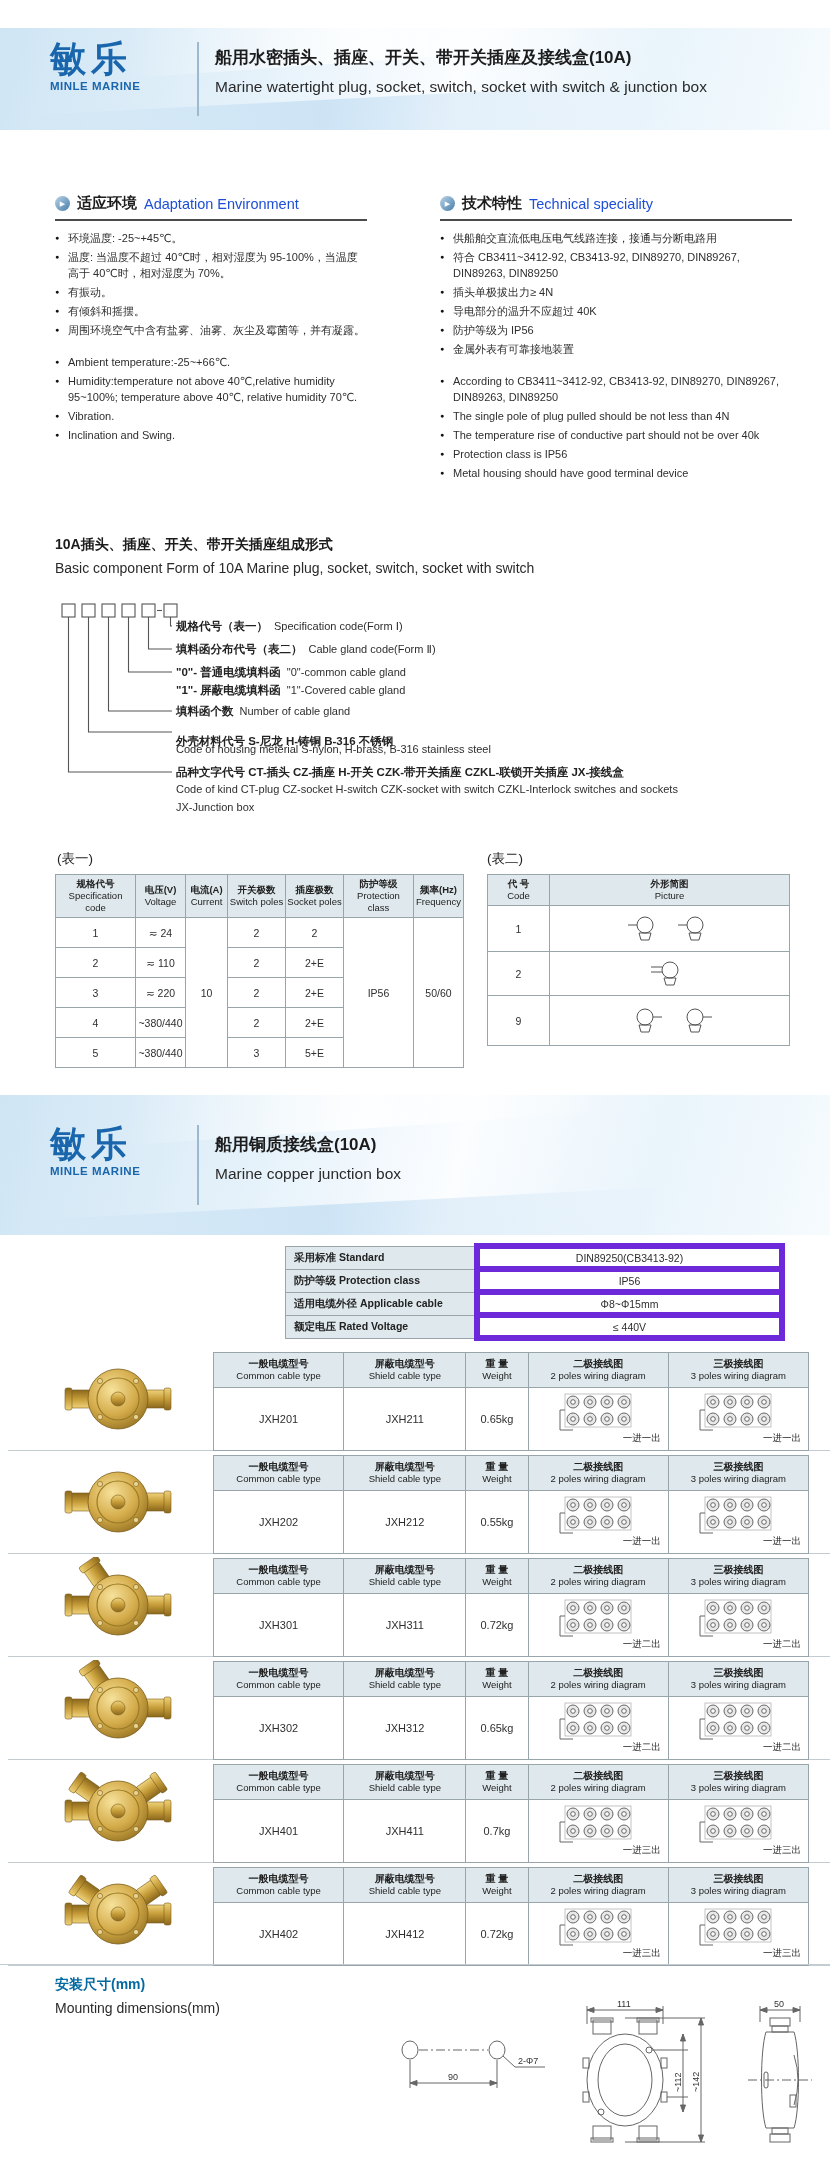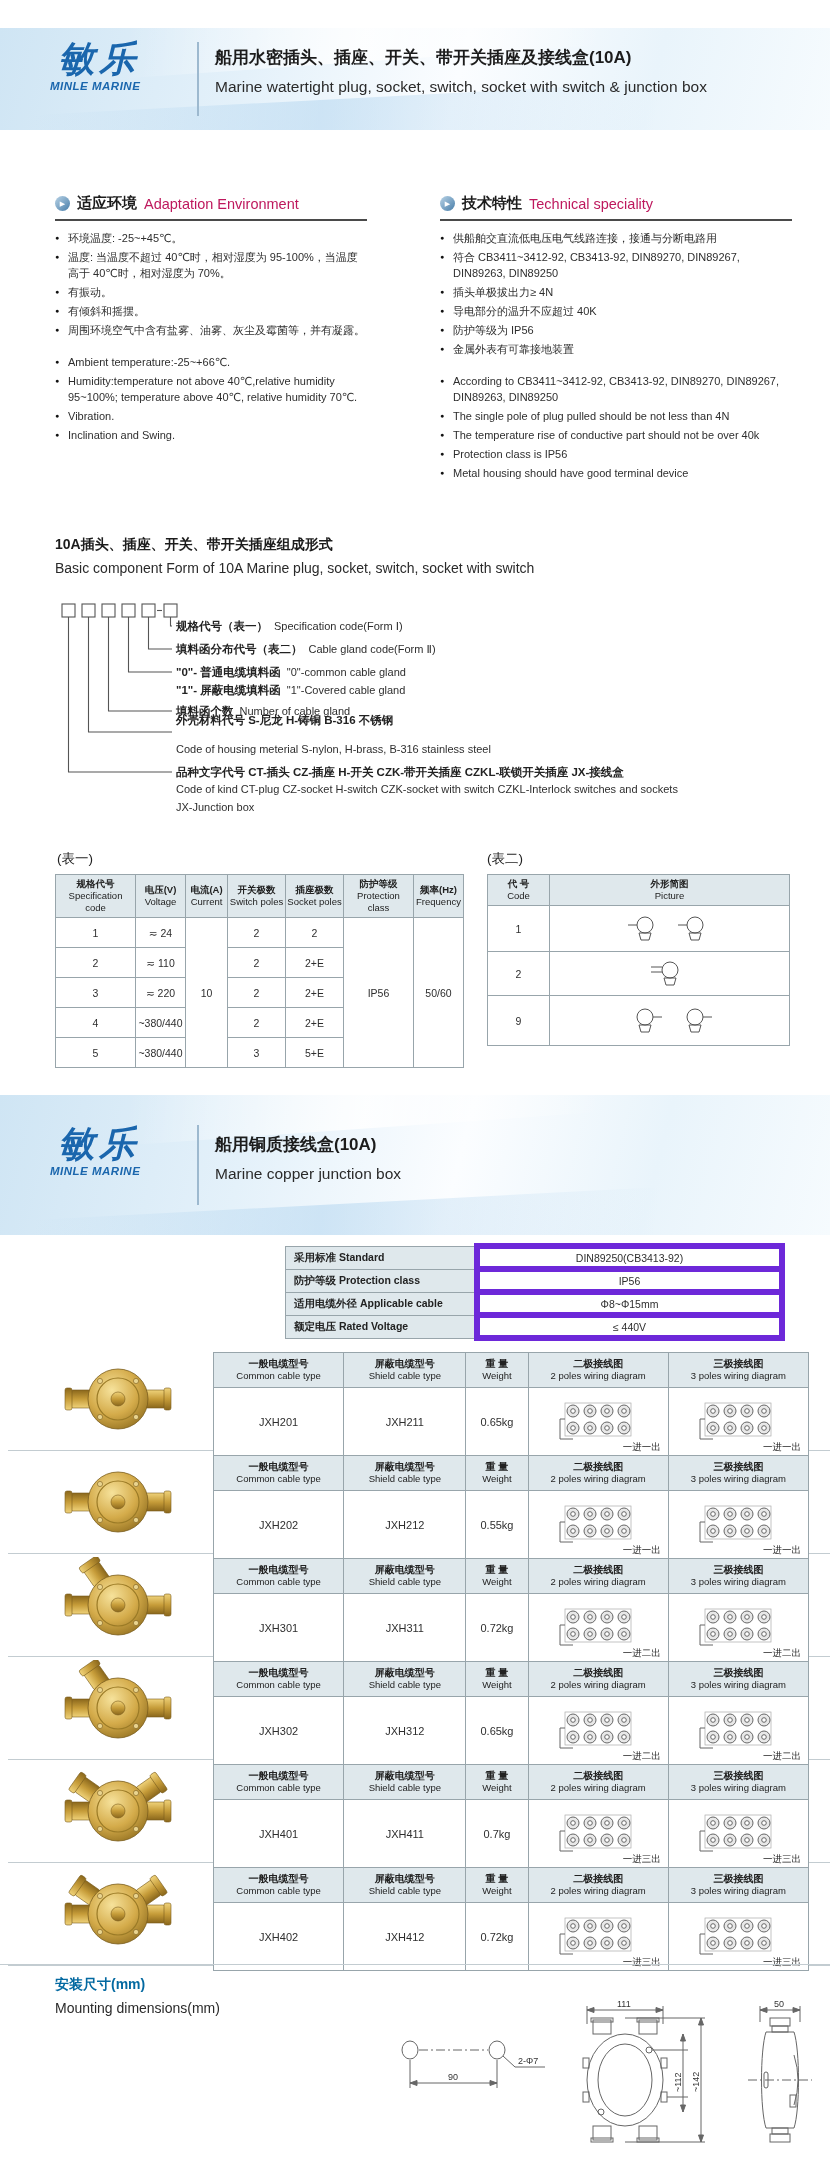--- a/index.html
+++ b/index.html
@@ -10,39 +10,39 @@
   .band{position:absolute;left:0;width:830px;overflow:hidden;
         background:linear-gradient(104deg,#cfe5f4 0%,#e4f1fa 30%,#fbfdff 55%,#e9f4fb 78%,#f6fbfe 100%);}
   .band::before{content:"";position:absolute;left:-60px;top:-40px;width:950px;height:70px;
         background:linear-gradient(100deg,rgba(255,255,255,0) 20%,rgba(255,255,255,.85) 45%,rgba(255,255,255,0) 70%);
         transform:rotate(-4deg);}
   .band::after{content:"";position:absolute;left:-60px;bottom:-45px;width:950px;height:80px;
         background:linear-gradient(100deg,rgba(173,210,238,0) 10%,rgba(173,210,238,.5) 40%,rgba(255,255,255,0) 75%);
         transform:rotate(-3deg);}
   .band1{top:28px;height:102px;}
   .band2{top:1095px;height:140px;}
-  .logo{position:absolute;z-index:2;text-align:right;font-style:italic;}
+  .logo{position:absolute;z-index:2;text-align:left;}
   .logo-cn{font-size:36px;font-weight:bold;color:#1a66ad;letter-spacing:5px;line-height:38px;}
   .logo-en{font-size:11.5px;font-weight:bold;color:#1a66ad;letter-spacing:.5px;margin-top:2px;}
   .vdiv{position:absolute;width:2px;background:#9db9cf;z-index:2;}
   .titles{position:absolute;z-index:2;}
   .t-cn{font-size:17px;font-weight:bold;color:#1c1c1c;}
   .t-en{font-size:15.5px;color:#2a2a2a;margin-top:9px;}
 
   
   .col{position:absolute;top:182px;}
   .col.leftcol{left:55px;width:312px;}
   .col.rightcol{left:440px;width:352px;}
   .sec-head{display:flex;align-items:center;gap:7px;border-bottom:2px solid #4a4a4a;padding-bottom:6px;margin-top:12px;}
   .play-icon{width:15px;height:15px;border-radius:50%;flex:0 0 15px;
              background:linear-gradient(135deg,#b9d3e6,#477da9);
              display:inline-flex;align-items:center;justify-content:center;color:#fff;font-size:7px;}
   .play-icon::after{content:"▶";}
   .st-cn{font-size:15px;font-weight:bold;color:#1c1c1c;}
-  .st-en{font-size:14.5px;color:#be185d;text-align:center;}
+  .st-en{font-size:14.5px;color:#1d4ed8;text-align:center;}
   .blist{list-style:none;margin:9px 0 0;padding:0;}
   .blist li{position:relative;padding-left:13px;font-size:11px;line-height:16px;margin-bottom:3px;color:#2e2e2e;}
   .blist li::before{content:"●";position:absolute;left:0;top:0;font-size:7px;line-height:16px;color:#111;}
   .blist.en{margin-top:16px;}
 
   
   .cf-title{position:absolute;left:55px;top:536px;}
   .cf-cn{font-size:14px;font-weight:bold;color:#1c1c1c;}
   .cf-en{font-size:14px;color:#2a2a2a;margin-top:6px;}
   .code-diagram{position:absolute;left:58px;top:600px;width:740px;height:220px;}
@@ -70,21 +70,21 @@
   
   .products{position:absolute;left:8px;top:1348px;width:828px;}
   .pblock{position:relative;height:102px;border-bottom:1px solid #c3ccd1;}
   .photo{position:absolute;left:32px;top:3px;width:160px;height:96px;}
   .pt{position:absolute;left:205px;top:4px;width:596px;}
   .pt th{background:#dfe8ec;border:1px solid #98a5ab;font-size:10px;line-height:12px;
          font-weight:bold;color:#222;height:30px;padding:2px 1px;}
   .pt th .en{font-weight:normal;font-size:9.5px;display:block;}
   .pt td{border:1px solid #98a5ab;text-align:center;font-size:11px;height:60px;color:#2e2e2e;}
   .pt td.diag{vertical-align:top;}
-  .diag-inner{display:flex;flex-direction:column;align-items:center;padding-top:10px;}
+  .diag-inner{display:flex;flex-direction:column;align-items:center;padding-top:1px;}
   .diag-cap{font-size:9.5px;color:#222;align-self:flex-end;padding-right:6px;margin-top:-2px;}
 
   
   .mount-title{position:absolute;left:55px;top:1976px;}
   .mt-cn{font-size:14px;font-weight:bold;color:#0369a1;}
   .mt-en{font-size:14px;color:#2a2a2a;margin-top:6px;}
   .mdraw{position:absolute;}
   .mdraw text{font-size:9px;fill:#333;}
   .hr-mount{position:absolute;left:0;top:1964px;width:830px;height:1px;background:#c3ccd1;}
 </style>
@@ -168,21 +168,21 @@
       <path d="M50.5,17  V111 H114"></path>
       <path d="M30.5,17  V132 H114"></path>
       <path d="M10.5,17  V172 H114"></path>
     </g>
   </svg>
   <div class="cd-label" style="top:19px;"><span class="cn">规格代号（表一）</span><span class="en">Specification code(Form Ⅰ)</span></div>
   <div class="cd-label" style="top:42px;"><span class="cn">填料函分布代号（表二）</span><span class="en">Cable gland code(Form Ⅱ)</span></div>
   <div class="cd-label" style="top:65px;"><span class="cn">"0"- 普通电缆填料函</span><span class="en">"0"-common cable gland</span></div>
   <div class="cd-label" style="top:83px;"><span class="cn">"1"- 屏蔽电缆填料函</span><span class="en">"1"-Covered cable gland</span></div>
   <div class="cd-label" style="top:104px;"><span class="cn">填料函个数</span><span class="en">Number of cable gland</span></div>
-  <div class="cd-label" style="top:113px;"><span class="cn">外壳材料代号 S-尼龙 H-铸铜 B-316 不锈钢</span></div>
+  <div class="cd-label" style="top:134px;"><span class="cn">外壳材料代号 S-尼龙 H-铸铜 B-316 不锈钢</span></div>
   <div class="cd-label" style="top:143px;"><span class="en" style="margin-left:0;">Code of housing meterial S-nylon, H-brass, B-316 stainless steel</span></div>
   <div class="cd-label" style="top:165px;"><span class="cn">品种文字代号 CT-插头 CZ-插座 H-开关 CZK-带开关插座 CZKL-联锁开关插座 JX-接线盒</span></div>
   <div class="cd-label" style="top:183px;"><span class="en" style="margin-left:0;">Code of kind CT-plug CZ-socket H-switch CZK-socket with switch CZKL-Interlock switches and sockets</span></div>
   <div class="cd-label" style="top:201px;"><span class="en" style="margin-left:0;">JX-Junction box</span></div>
 </div>
 
 <div class="tcap" style="left:57px;top:850px;">(表一)</div>
 <table class="t1">
   <colgroup>
       <col style="width:80px">

